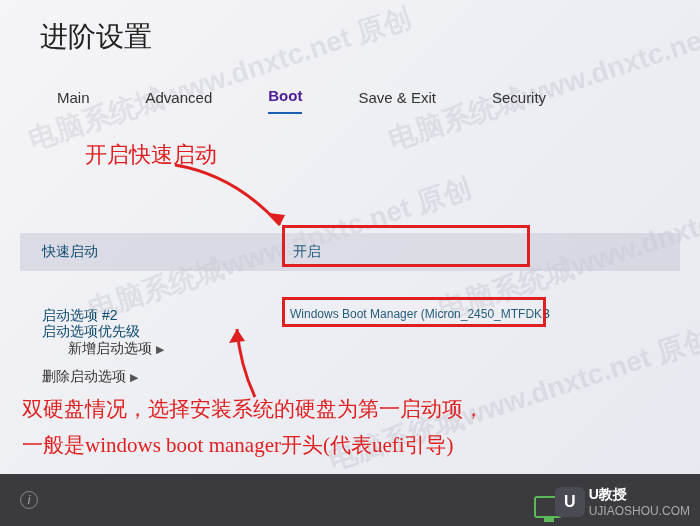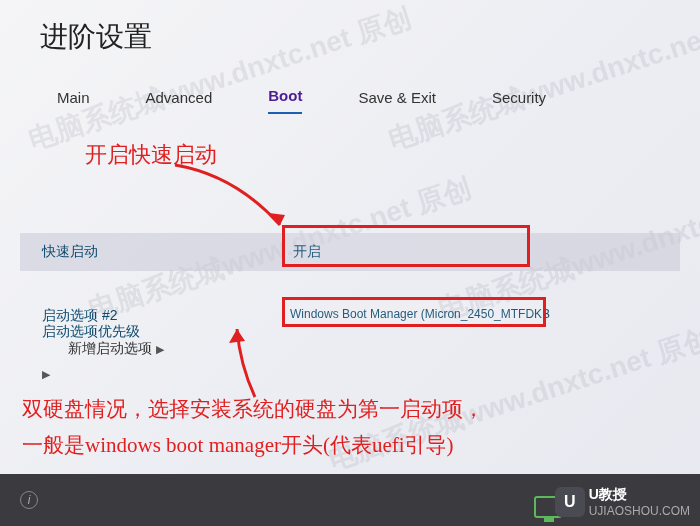--- a/index.html
+++ b/index.html
@@ -246,20 +246,21 @@
 <div class="row-label" style="top:307px; left:42px;">启动选项 #2</div>
 <div class="row-value" style="top:307px; left:290px; font-size:12px;">Windows Boot Manager (Micron_2450_MTFDKB</div>
 <div class="red-box box2"></div>
 
 <div class="option-row" style="top:340px;margin-left:26px;">
   <span>新增启动选项</span>
   <span class="chevron">▶</span>
 </div>
 
 <div class="option-row" style="top:368px;">
+  <span>删除启动选项</span>
   <span class="chevron">▶</span>
 </div>
 
 <svg class="arrow" style="top:315px; left:215px; width:80px; height:90px;">
   <path d="M 40 82 Q 25 50 22 14" stroke="#e02020" stroke-width="3" fill="none"></path>
   <polygon points="22,14 14,28 30,26" fill="#e02020"></polygon>
 </svg>
 
 <div class="annotation-2">
   <div>双硬盘情况，选择安装系统的硬盘为第一启动项，</div>

